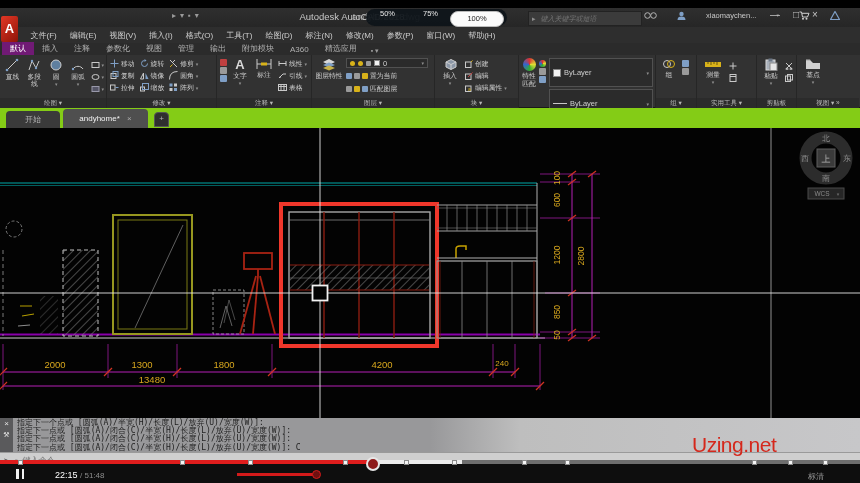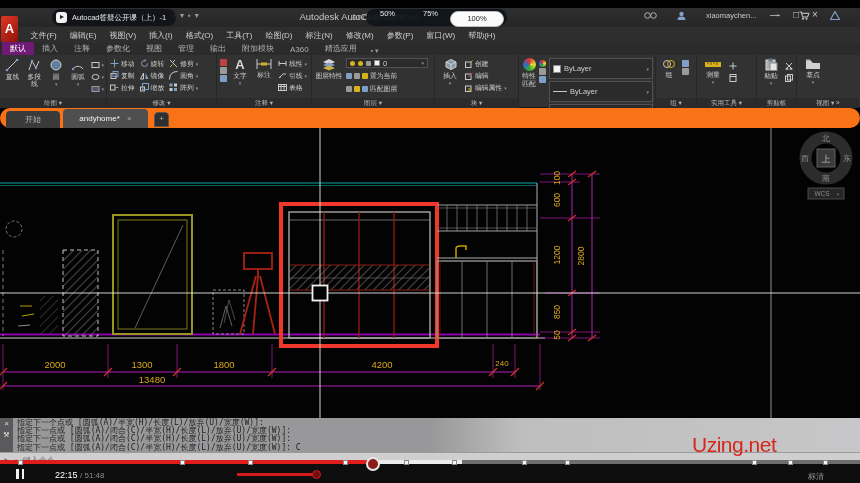--- a/index.html
+++ b/index.html
@@ -39,28 +39,28 @@
   .ribbon{left:0;top:55px;width:860px;height:53px;background:#323232;display:flex;border-bottom:1px solid #191919;box-sizing:border-box;}
   .rp{height:53px;border-right:1px solid #262626;display:flex;flex-direction:column;box-sizing:border-box;}
   .rpc{flex:1;display:flex;align-items:flex-start;padding:3px 2px 0 3px;gap:3px;}
   .rpf{height:10px;background:#2b2b2b;color:#b9b9b9;font-size:6.5px;text-align:center;line-height:10px;white-space:nowrap;}
   .rbig{display:flex;flex-direction:column;align-items:center;width:26px;gap:1px;color:#cfcfcf;font-size:6.8px;text-align:center;line-height:7px;}
   .rsm{display:flex;align-items:center;gap:2px;color:#cfcfcf;font-size:6.8px;height:11px;white-space:nowrap;}
   .col{display:flex;flex-direction:column;gap:1px;}
   .dv{color:#909090;font-size:5px;}
   .ti{width:7px;height:7px;display:inline-block;border-radius:1px;}
   .ti-y{background:#d8b21a;} .ti-b{background:#7f9fc6;} .ti-g{background:#9a9a9a;}
-  .dd{display:flex;align-items:center;background:#2b2b2b;border:1px solid #515151;height:21px;width:104px;
+  .dd{display:flex;align-items:center;background:#2b2b2b;border:1px solid #515151;height:29px;width:104px;
       font-size:7.5px;color:#d0d0d0;gap:3px;padding:0 3px;box-sizing:border-box;}
   .dd .sw{width:8px;height:8px;background:#f2f2f2;border:1px solid #888;box-sizing:border-box;}
   .dd .ln{width:14px;height:1px;background:#c9c9c9;}
   .dd .sp{flex:1;} 
   .palette{width:13px;height:13px;border-radius:50%;background:conic-gradient(#d33,#dd3,#3a3,#36c,#d33);}
   
-  .ftabs{left:0;top:108px;width:860px;height:20px;background:#f97316;border-radius:10px;}
+  .ftabs{left:0;top:108px;width:860px;height:20px;background:#84cc16;}
   .ftab{position:absolute;border-radius:4px 4px 0 0;font-size:8px;text-align:center;}
   
   .canvas{left:0;top:128px;width:860px;height:290px;background:#030303;}
   
   .cmd{left:0;top:418px;width:860px;height:34px;background:linear-gradient(90deg,#98989a 0,#98989a 430px,#bebebe 520px,#c7c7c9 100%);}
   .cmdstrip{left:0;top:418px;width:13px;height:34px;background:#5a5a5c;color:#e2e2e2;font-size:8px;text-align:center;line-height:11px;z-index:5;}
   .cmdlines{left:17px;top:419px;width:560px;color:#1e1e1e;font-size:8px;line-height:8.2px;white-space:nowrap;
             font-family:"DejaVu Sans Mono","Liberation Mono",monospace;z-index:4;}
   .cmdinput{left:0;top:452px;width:860px;height:14px;background:#cfcfcf;border-top:1px solid #9a9a9a;display:flex;align-items:center;z-index:4;}
   .prompt{color:#444;font-size:7px;font-weight:bold;margin:0 3px 0 4px;}
@@ -84,35 +84,35 @@
   .quality{left:808px;top:471px;font-size:8px;color:#9a9a9a;z-index:61;}
 </style>
 </head>
 <body>
 
 <div id="app">
 
   <div class="abs titlebar"></div>
   <div class="abs appA">A</div>
 
-  <div class="abs vpill">
-    <span class="playsq"></span>
-    <span class="pt">Autocad答疑公开课（上）-1</span>
-  </div>
 
   <div class="abs qat">▸▾▪▾</div>
   <div class="abs apptitle">Autodesk AutoCAD 2018</div>
   <div class="abs docname">andyhome*.dwg</div>
 
   <div class="abs speedpill">
     <span class="s1">50%</span>
     <span class="s2">75%</span>
     <span class="speedsel">100%</span>
   </div>
 
+  <div class="abs search">
+    <span class="ar">▸</span>
+    <input placeholder="键入关键字或短语" style="">
+  </div>
 
   <div class="abs ticons">
     <svg width="13" height="9">
         <circle cx="3.5" cy="4.5" r="2.8" fill="none" stroke="#b5b5b5"></circle>
         <circle cx="9.5" cy="4.5" r="2.8" fill="none" stroke="#b5b5b5"></circle>
       </svg>
     <svg width="9" height="9">
         <circle cx="4.5" cy="3" r="2.2" fill="#7f9fc6"></circle>
         <path d="M0.5,9 a4,3.4 0 0 1 8,0 z" fill="#7f9fc6"></path>
       </svg>

